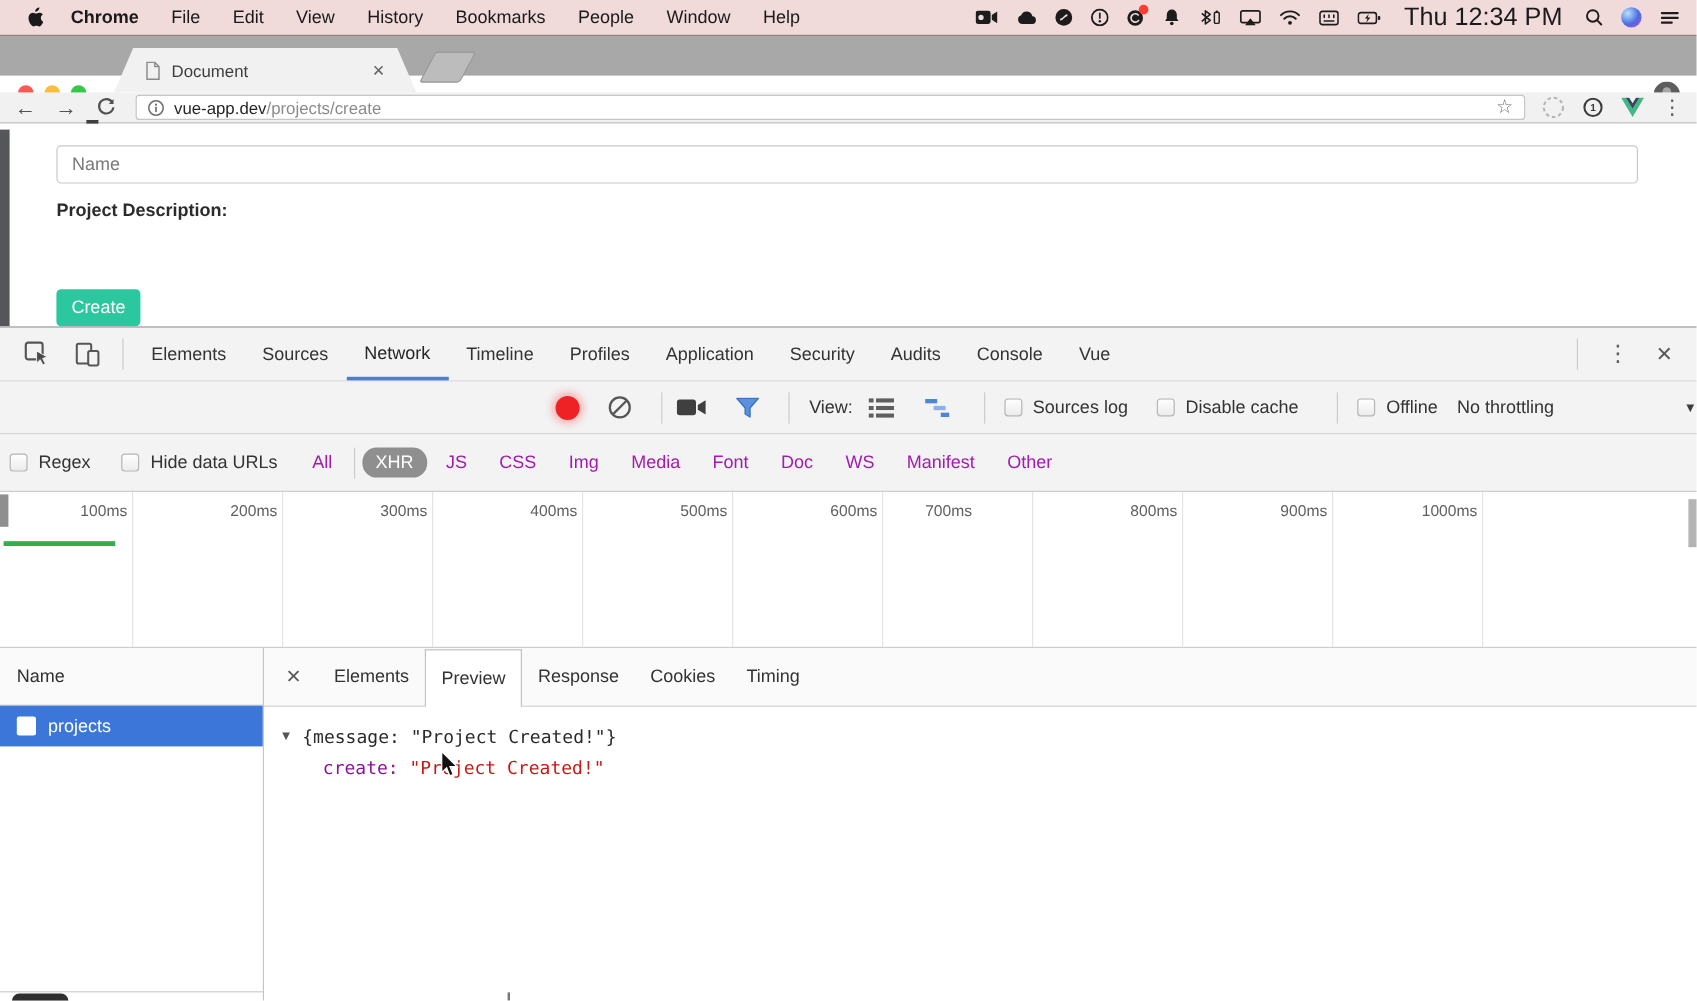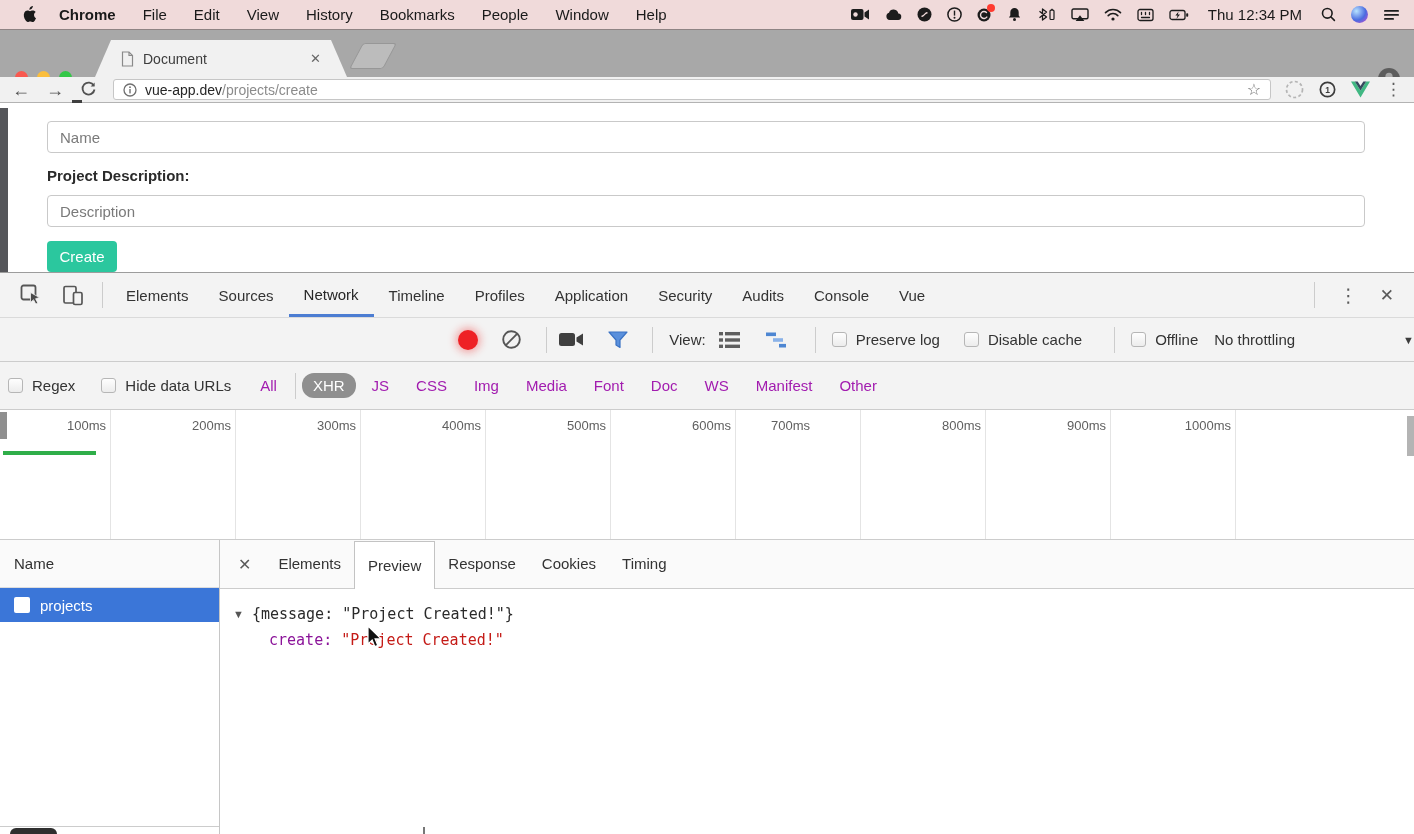--- a/index.html
+++ b/index.html
@@ -9,27 +9,27 @@
 
   
   #menubar { position:absolute; top:0; left:0; width:1414px; height:30px; background:#f0dada;
              border-bottom:1px solid #8e8484; display:flex; align-items:center; padding:0 14px;
              font-size:15px; color:#1a1a1a; }
   #menubar .apple { margin:0 22px 0 8px; display:flex; align-items:center; }
   #menubar .mitem { margin-right:27px; }
   #menubar .mitem.bold { font-weight:bold; }
   #menubar .status { margin-left:auto; display:flex; align-items:center; gap:15px; }
   #menubar .sicon { display:flex; align-items:center; position:relative; }
-  #menubar .time { font-size:15px; font-weight:500; margin:0 4px; white-space:nowrap; }
+  #menubar .time { font-size:21px; font-weight:500; margin:0 4px; white-space:nowrap; }
   .badge-dot { position:absolute; right:-3px; top:-3px; width:8px; height:8px; border-radius:50%; background:#ff3b30; }
   .siri-ball { width:17px; height:17px; border-radius:50%;
                background: radial-gradient(circle at 32% 30%, #b7e3ff, #4a6be0 55%, #c44fd0 95%); }
 
   
-  #tabbar { position:absolute; top:30px; left:0; width:1414px; height:47px; background:#a8a8a8; }
+  #tabbar { position:absolute; top:30px; left:0; width:1414px; height:33px; background:#a8a8a8; }
   .tl { position:absolute; top:41px; width:13px; height:13px; border-radius:50%; }
   .tl.red { left:15px; background:#f95950; }
   .tl.yellow { left:37px; background:#fbbe3c; }
   .tl.green { left:59px; background:#34c748; }
   #active-tab { position:absolute; left:95px; top:10px; width:252px; height:37px; background:#f1f1f1;
                 clip-path: polygon(16px 0, calc(100% - 16px) 0, 100% 100%, 0 100%);
                 display:flex; align-items:center; padding:0 26px; font-size:14px; color:#3d3d3d; }
   #active-tab .title { margin-left:9px; }
   #active-tab .close { margin-left:auto; color:#666; font-size:13px; }
   #newtab-btn { position:absolute; left:356px; top:13px; width:34px; height:26px; background:#bcbcbc;
@@ -300,21 +300,20 @@
         </svg>
       <span class="kebab">⋮</span>
     </span>
   </div>
 
   <div id="page">
     <div class="left-strip"></div>
     <div class="clipped-label"></div>
     <input id="name-input" class="text-input" type="text" placeholder="Name" style="">
     <div id="desc-label">Project Description:</div>
-    <input id="desc-input" class="text-input" type="text" placeholder="Description" style="">
     <button id="create-btn">Create</button>
   </div>
 
   <div id="dt-tabbar">
     <span class="dt-icon">
       <svg width="24" height="24" viewBox="0 0 24 24" fill="none">
           <rect x="2.5" y="2.5" width="14" height="14" rx="2" stroke="#565656" stroke-width="1.8"></rect>
           <path d="M11.5 9.5l9 5-4 1.2 2.3 4.3-2 1.1-2.3-4.4-3 2.8z" fill="#4a4a4a" stroke="#f3f3f3" stroke-width="0.8"></path>
         </svg>
     </span>
@@ -376,21 +375,21 @@
     </span>
     <span class="tb-gap-md">
       <svg width="26" height="18" viewBox="0 0 26 18">
           <rect x="1" y="1.5" width="10" height="3.6" fill="#4d86d2"></rect>
           <rect x="8" y="7.2" width="10" height="3.6" fill="#8ab2e8"></rect>
           <rect x="14" y="12.9" width="7" height="3.6" fill="#4d86d2"></rect>
         </svg>
     </span>
     <span class="vsep tb-gap-md"></span>
     <span class="cb"></span>
-    <span class="tb-gap-lg">Preserve log</span>
+    <span class="tb-gap-lg">Sources log</span>
     <span class="cb"></span>
     <span class="tb-gap-lg">Disable cache</span>
     <span class="vsep tb-gap-md"></span>
     <span class="cb"></span>
     <span class="tb-gap-md">Offline</span>
     <span>No throttling</span>
     <span id="throttle-caret">▼</span>
   </div>
 
   <div id="filter-row">

